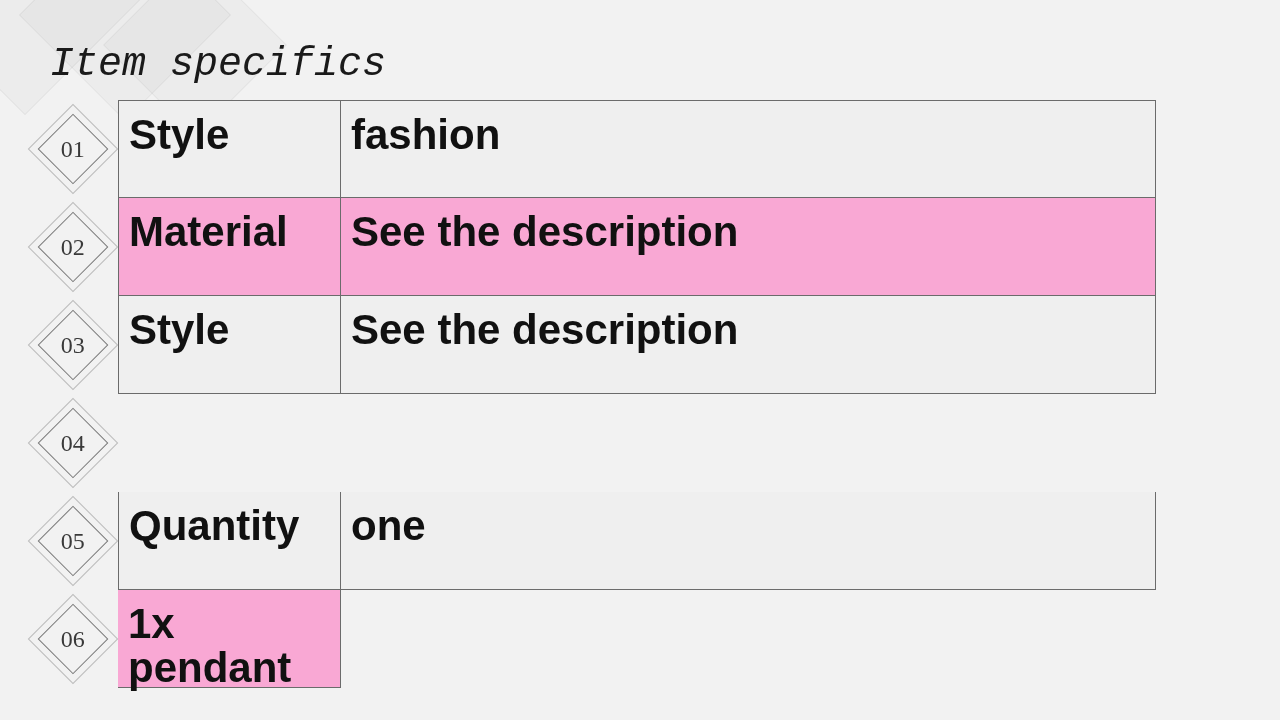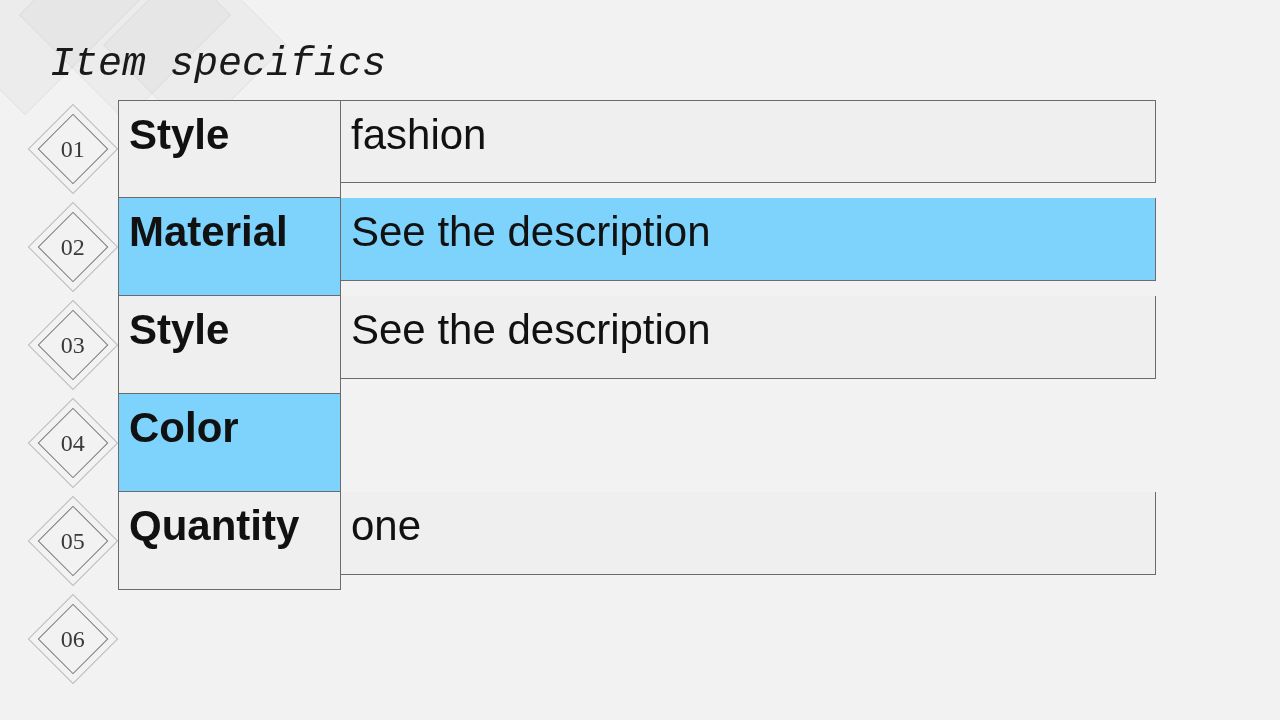--- a/index.html
+++ b/index.html
@@ -86,32 +86,32 @@
       font-weight: 700;
       color: #111;
       line-height: 1.05;
       height: 98px;
     }
     .valuecell {
       border: 1px solid #6b6b6b;
       border-left: none;
       padding: 12px 28px 0 10px;
       font-size: 42px;
-      font-weight: 400;
+      font-weight: 700;
       color: #111;
       line-height: 1.05;
-      height: 83px;
+      height: 98px;
     }
 
     
     .row + .row .labelcell,
     .row + .row .valuecell { border-top: none; }
 
     .shade-light .labelcell, .shade-light .valuecell { background: #efefef; }
-    .shade-dark  .labelcell, .shade-dark  .valuecell { background: #7dd3fc; }
+    .shade-dark  .labelcell, .shade-dark  .valuecell { background: #f9a8d4; }
   </style>
 </head>
 <body>
 
 <div class="bg-deco">
   <div class="sq a"></div>
   <div class="sq b"></div>
   <div class="sq c"></div>
 </div>
 
@@ -148,33 +148,33 @@
     <div class="labelcell">Style</div>
     <div class="valuecell">See the description</div>
   </div>
 
   <div class="row shade-dark">
     <div class="numcell">
       <div class="diamond">
         <span>04</span>
       </div>
     </div>
-    <div class="labelcell">Color</div>
   </div>
 
   <div class="row shade-light">
     <div class="numcell">
       <div class="diamond">
         <span>05</span>
       </div>
     </div>
     <div class="labelcell">Quantity</div>
     <div class="valuecell">one</div>
   </div>
 
   <div class="row shade-dark">
     <div class="numcell">
       <div class="diamond">
         <span>06</span>
       </div>
     </div>
+    <div class="valuecell">1x pendant</div>
   </div>
 </div>
 
 </body></html>

